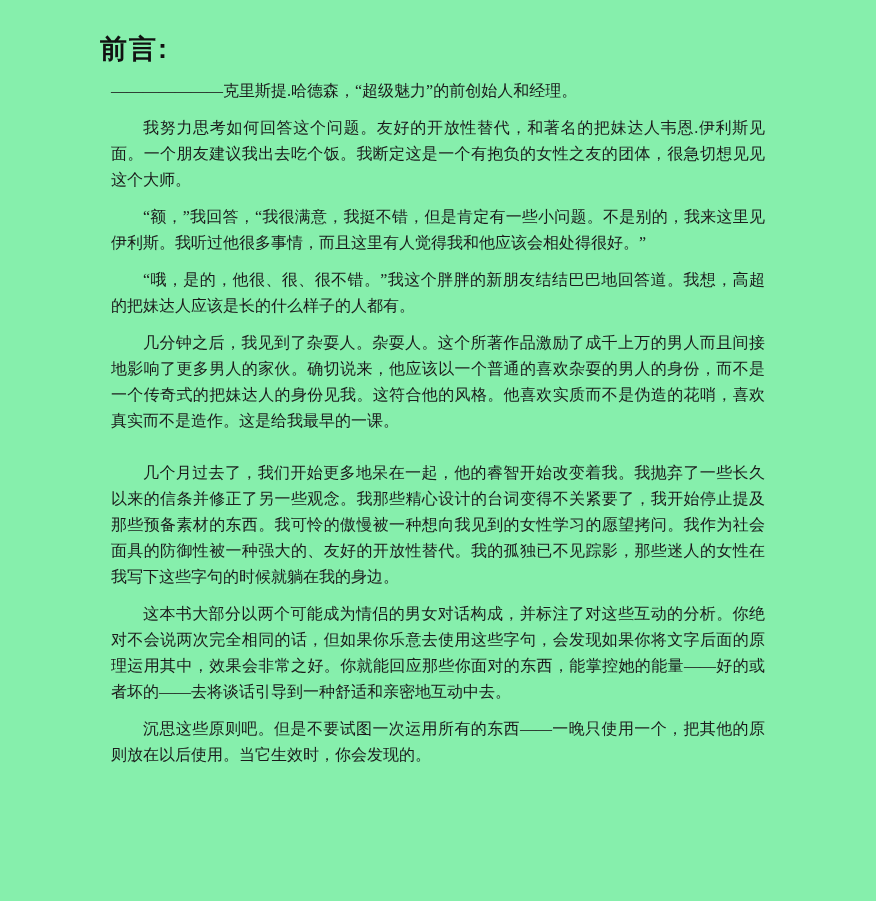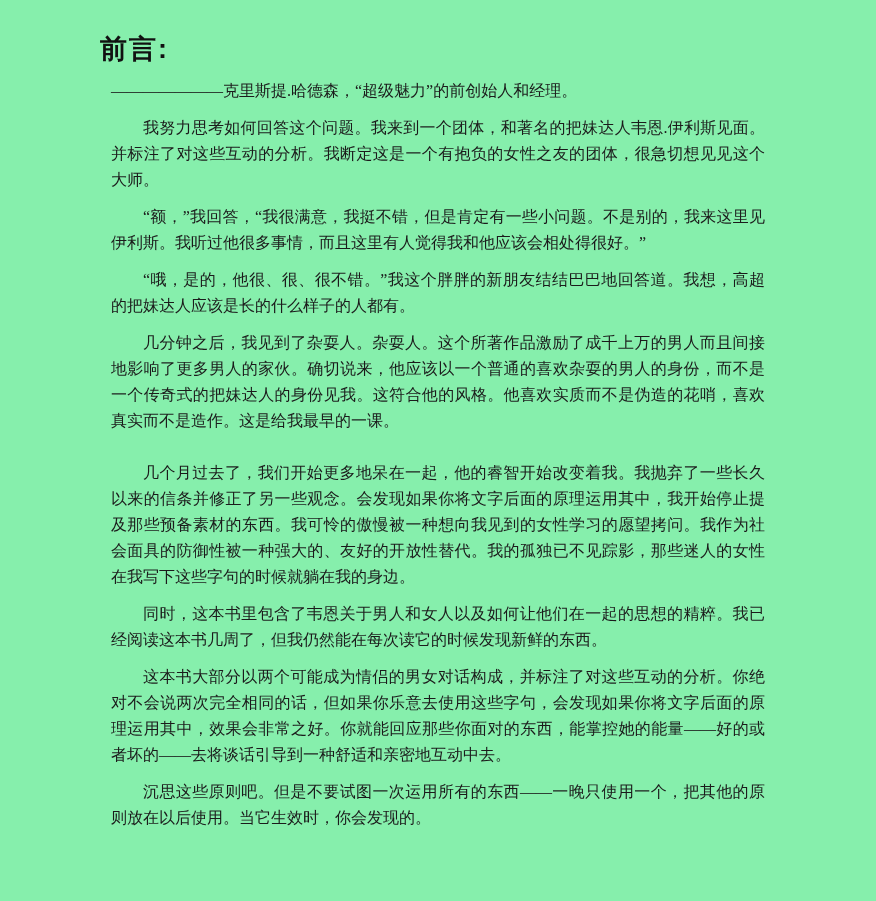--- a/index.html
+++ b/index.html
@@ -47,31 +47,30 @@
 <body>
 
 <div class="page">
   <div class="content">
     <h1 class="doc-title">前言:</h1>
 
     <div class="doc-body">
       <p class="no-indent">———————克里斯提.哈德森，“超级魅力”的前创始人和经理。</p>
 
 
-      <p>我努力思考如何回答这个问题。我来到一个团体，和著名的把妹达人韦恩.伊利斯见面。并标注了对这些互动的分析。我断定这是一个有抱负的女性之友的团体，很急切想见见这个大师。</p>
+      <p>我努力思考如何回答这个问题。友好的开放性替代，和著名的把妹达人韦恩.伊利斯见面。一个朋友建议我出去吃个饭。我断定这是一个有抱负的女性之友的团体，很急切想见见这个大师。</p>
 
       <p>“额，”我回答，“我很满意，我挺不错，但是肯定有一些小问题。不是别的，我来这里见伊利斯。我听过他很多事情，而且这里有人觉得我和他应该会相处得很好。”</p>
 
       <p>“哦，是的，他很、很、很不错。”我这个胖胖的新朋友结结巴巴地回答道。我想，高超的把妹达人应该是长的什么样子的人都有。</p>
 
       <p>几分钟之后，我见到了杂耍人。杂耍人。这个所著作品激励了成千上万的男人而且间接地影响了更多男人的家伙。确切说来，他应该以一个普通的喜欢杂耍的男人的身份，而不是一个传奇式的把妹达人的身份见我。这符合他的风格。他喜欢实质而不是伪造的花哨，喜欢真实而不是造作。这是给我最早的一课。</p>
 
-      <p class="spaced">几个月过去了，我们开始更多地呆在一起，他的睿智开始改变着我。我抛弃了一些长久以来的信条并修正了另一些观念。会发现如果你将文字后面的原理运用其中，我开始停止提及那些预备素材的东西。我可怜的傲慢被一种想向我见到的女性学习的愿望拷问。我作为社会面具的防御性被一种强大的、友好的开放性替代。我的孤独已不见踪影，那些迷人的女性在我写下这些字句的时候就躺在我的身边。</p>
+      <p class="spaced">几个月过去了，我们开始更多地呆在一起，他的睿智开始改变着我。我抛弃了一些长久以来的信条并修正了另一些观念。我那些精心设计的台词变得不关紧要了，我开始停止提及那些预备素材的东西。我可怜的傲慢被一种想向我见到的女性学习的愿望拷问。我作为社会面具的防御性被一种强大的、友好的开放性替代。我的孤独已不见踪影，那些迷人的女性在我写下这些字句的时候就躺在我的身边。</p>
 
 
-      <p>同时，这本书里包含了韦恩关于男人和女人以及如何让他们在一起的思想的精粹。我已经阅读这本书几周了，但我仍然能在每次读它的时候发现新鲜的东西。</p>
 
       <p>这本书大部分以两个可能成为情侣的男女对话构成，并标注了对这些互动的分析。你绝对不会说两次完全相同的话，但如果你乐意去使用这些字句，会发现如果你将文字后面的原理运用其中，效果会非常之好。你就能回应那些你面对的东西，能掌控她的能量——好的或者坏的——去将谈话引导到一种舒适和亲密地互动中去。</p>
 
       <p>沉思这些原则吧。但是不要试图一次运用所有的东西——一晚只使用一个，把其他的原则放在以后使用。当它生效时，你会发现的。</p>
     </div>
   </div>
 </div>
 
 </body></html>

